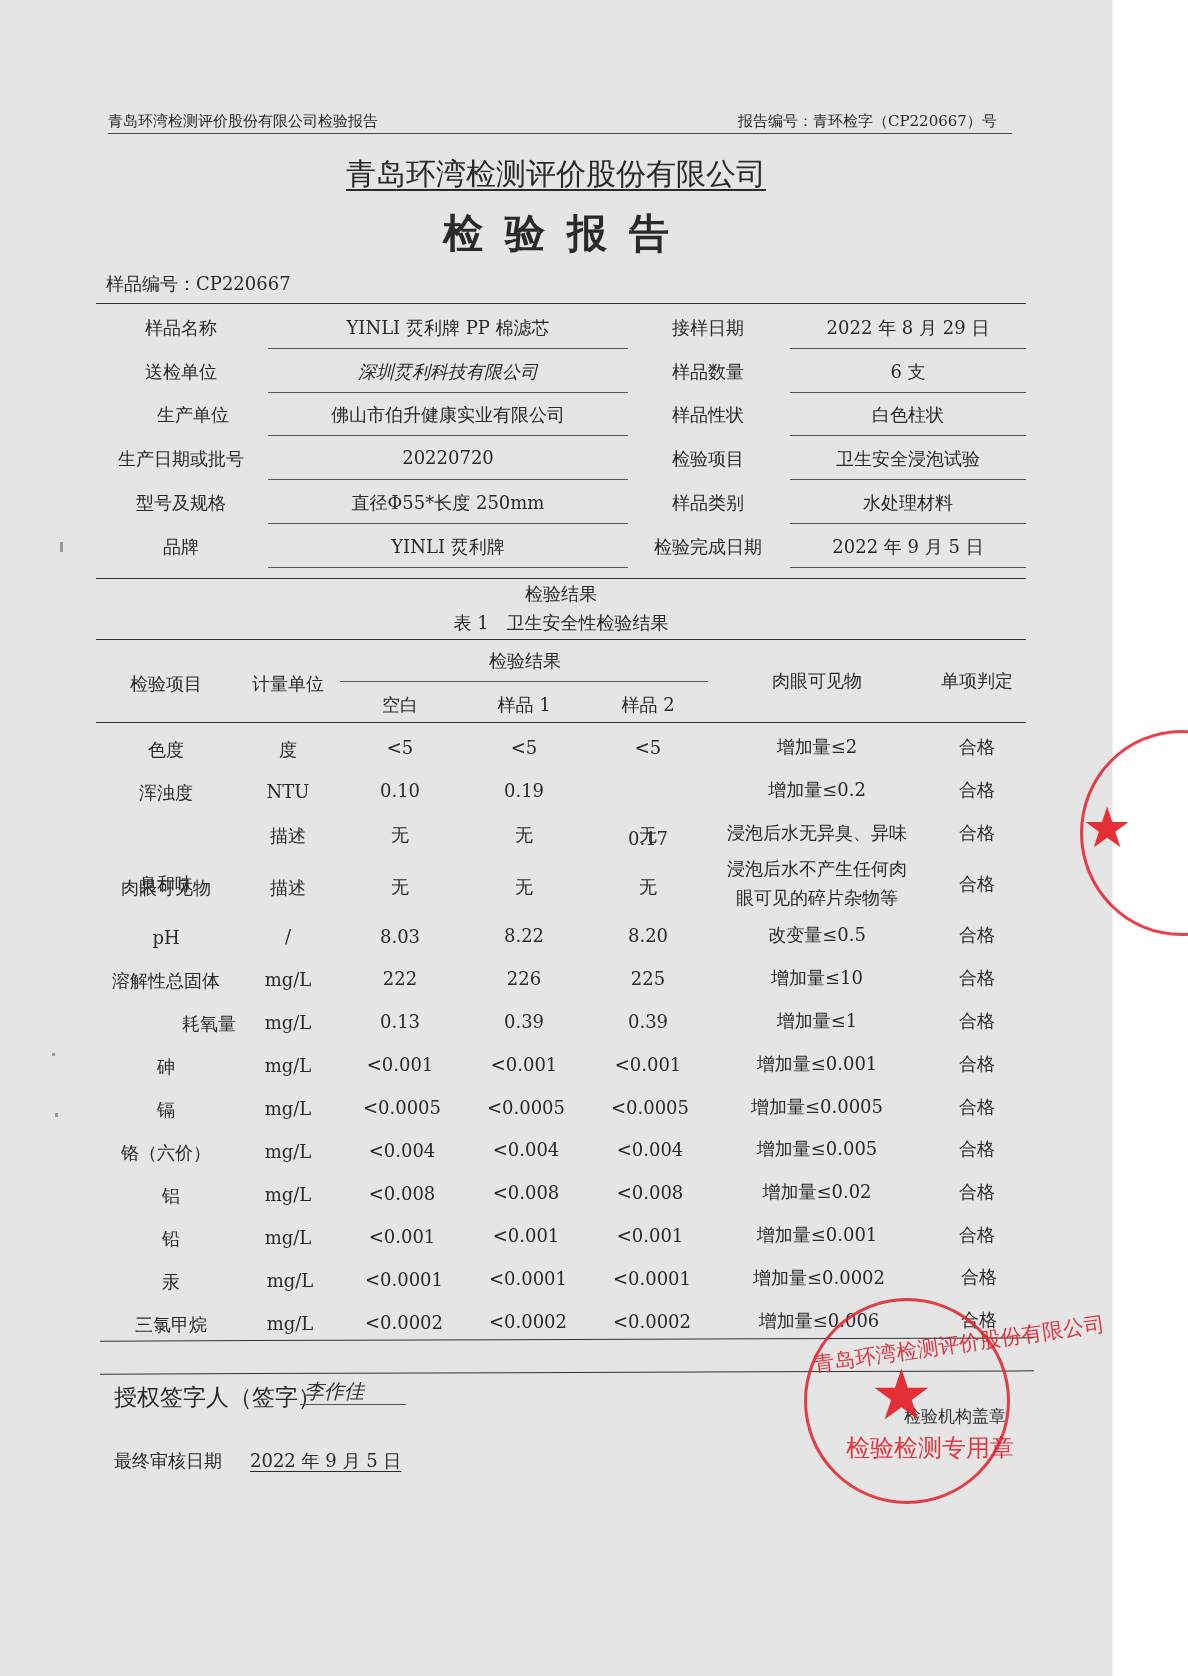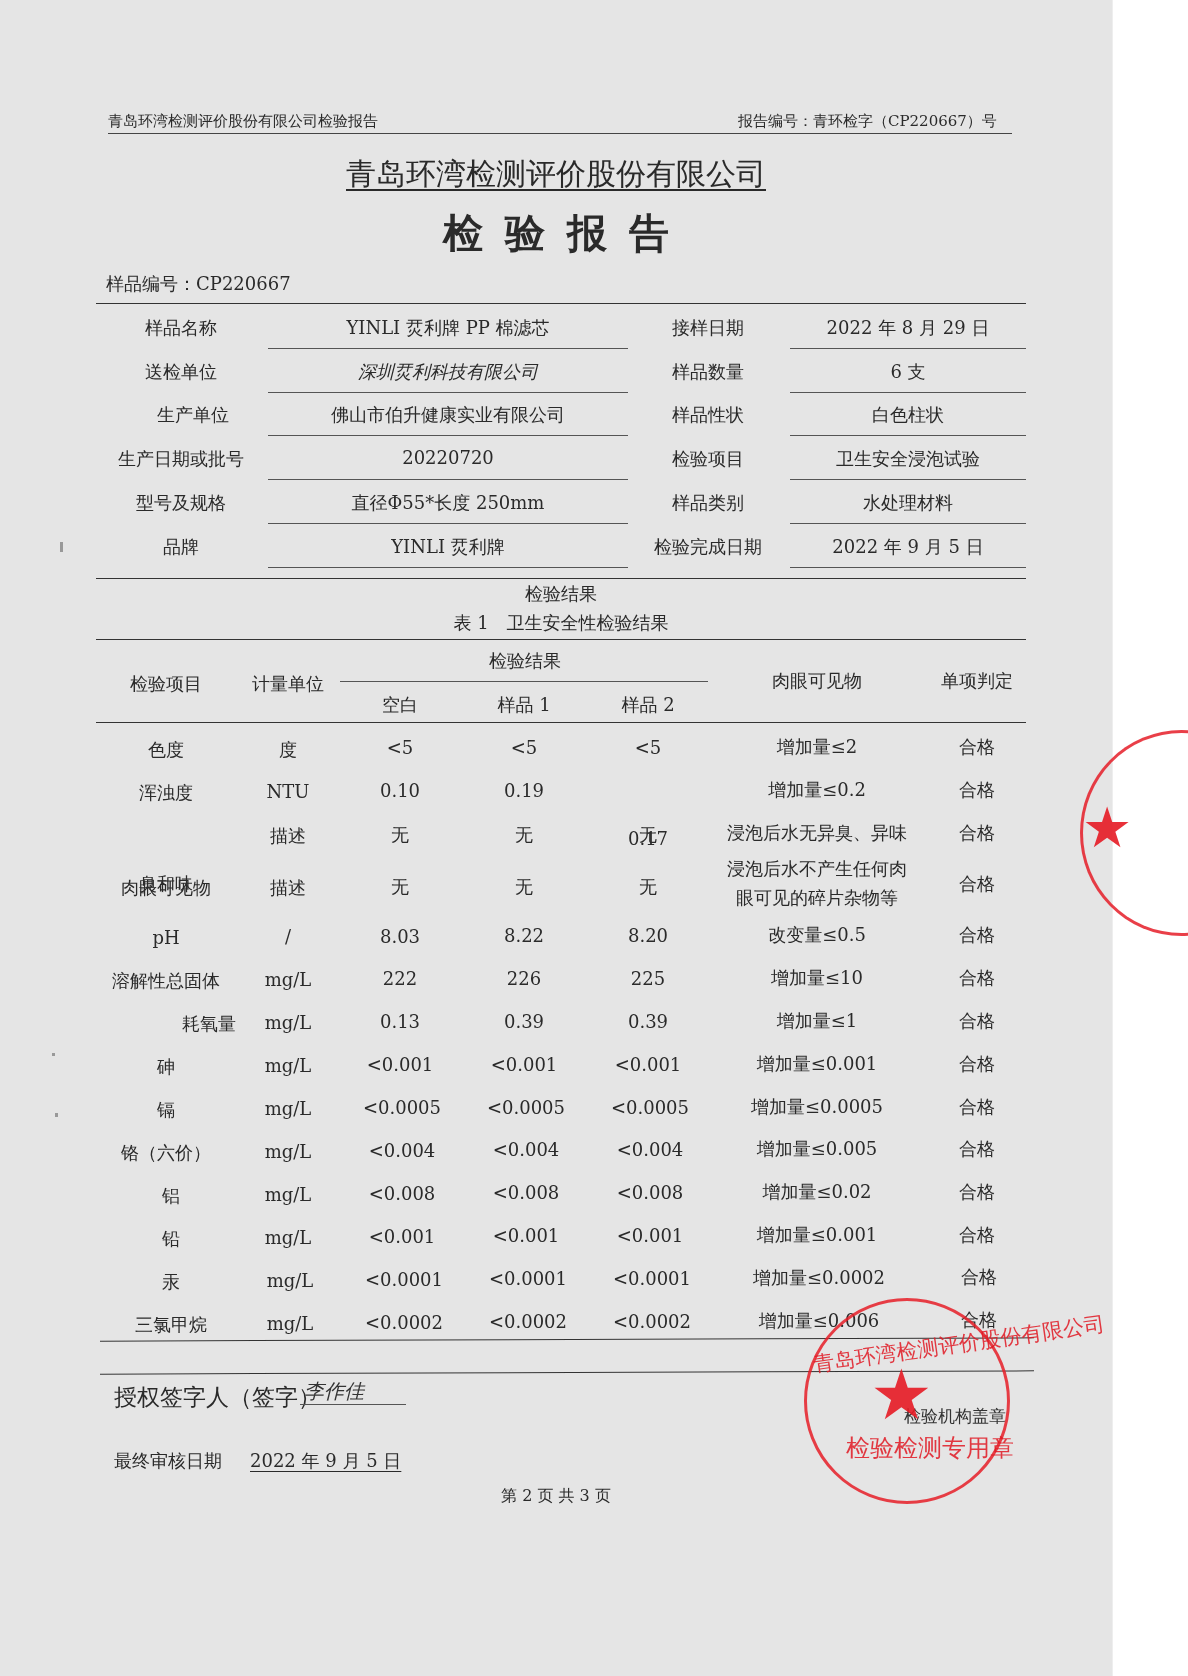--- a/index.html
+++ b/index.html
@@ -251,18 +251,17 @@
     <div class="star" style="left:870px; top:1360px;">★</div>
     <div class="stamp-text" style="left:812px; top:1330px; font-size:21px; transform: rotate(-8deg);">青岛环湾检测评价股份有限公司</div>
     <div class="stamp-text" style="left:846px; top:1432px; font-size:24px;">检验检测专用章</div>
   </div>
 
   <div>
     <div class="stamp" style="left:1080px; top:730px; width:200px; height:200px; border-right:none;"></div>
     <div class="star" style="left:1082px; top:800px; font-size:56px;">★</div>
   </div>
 
-  <div class="cell" style="left:0; width:1112px; top:1486px; font-size:16px;">第 2 页 共 3 页</div>
 
   <div class="speck" style="left:60px; top:542px; width:3px; height:10px;"></div>
   <div class="speck" style="left:52px; top:1053px; width:3px; height:3px;"></div>
   <div class="speck" style="left:55px; top:1113px; width:3px; height:4px;"></div>
 </div>
 
 </body></html>

